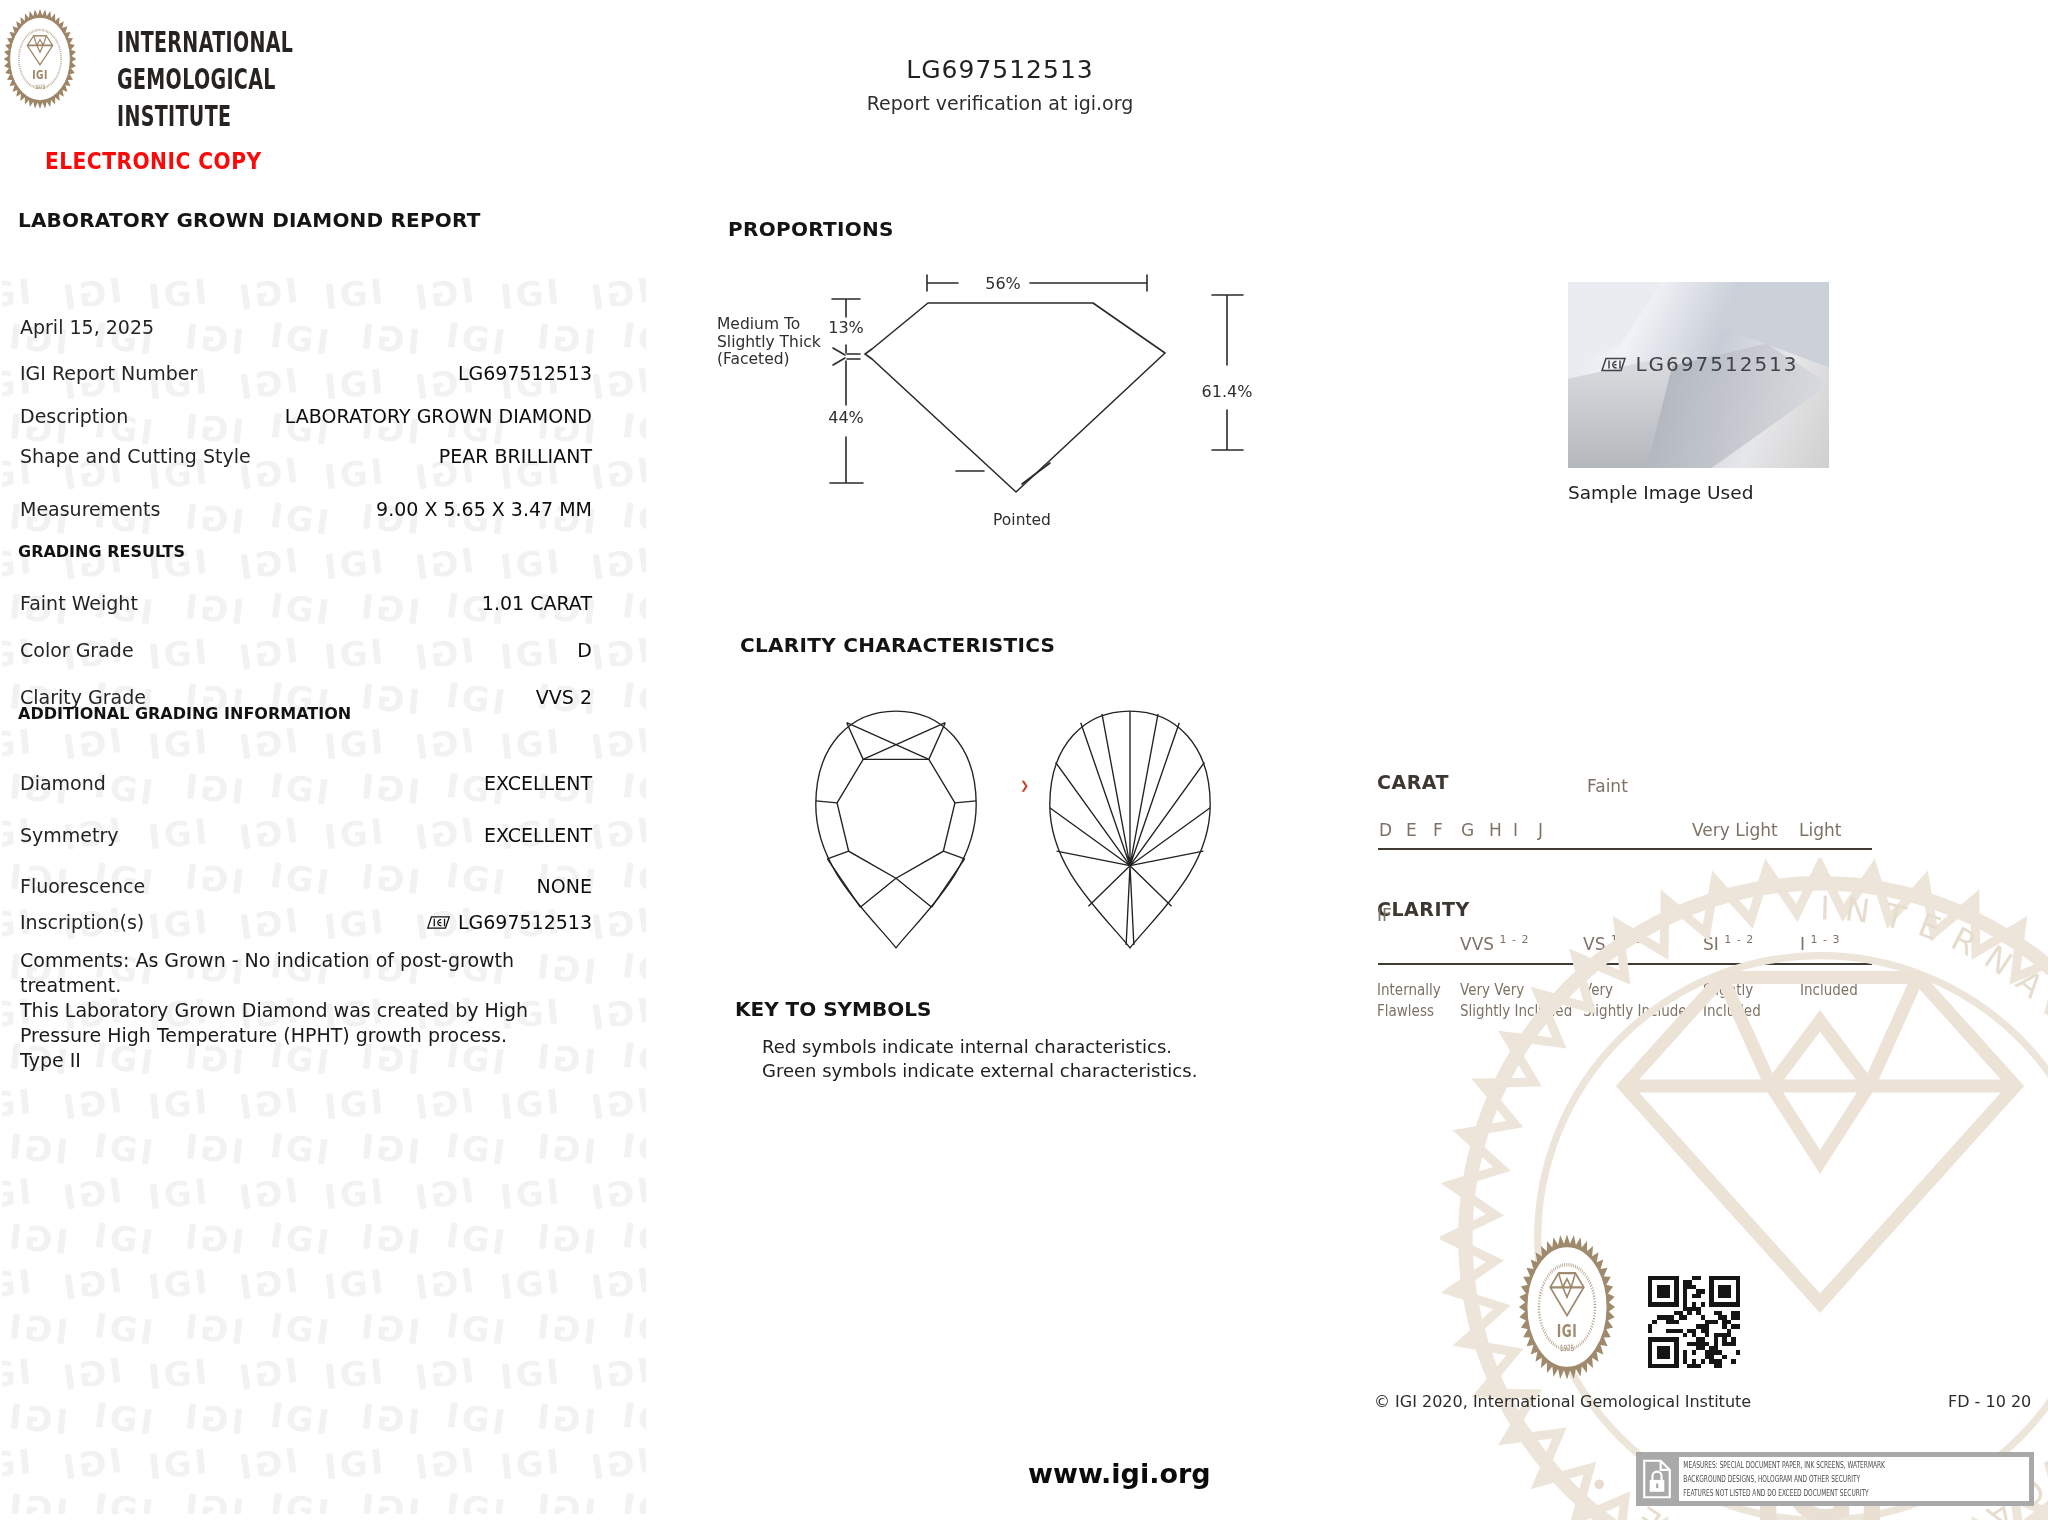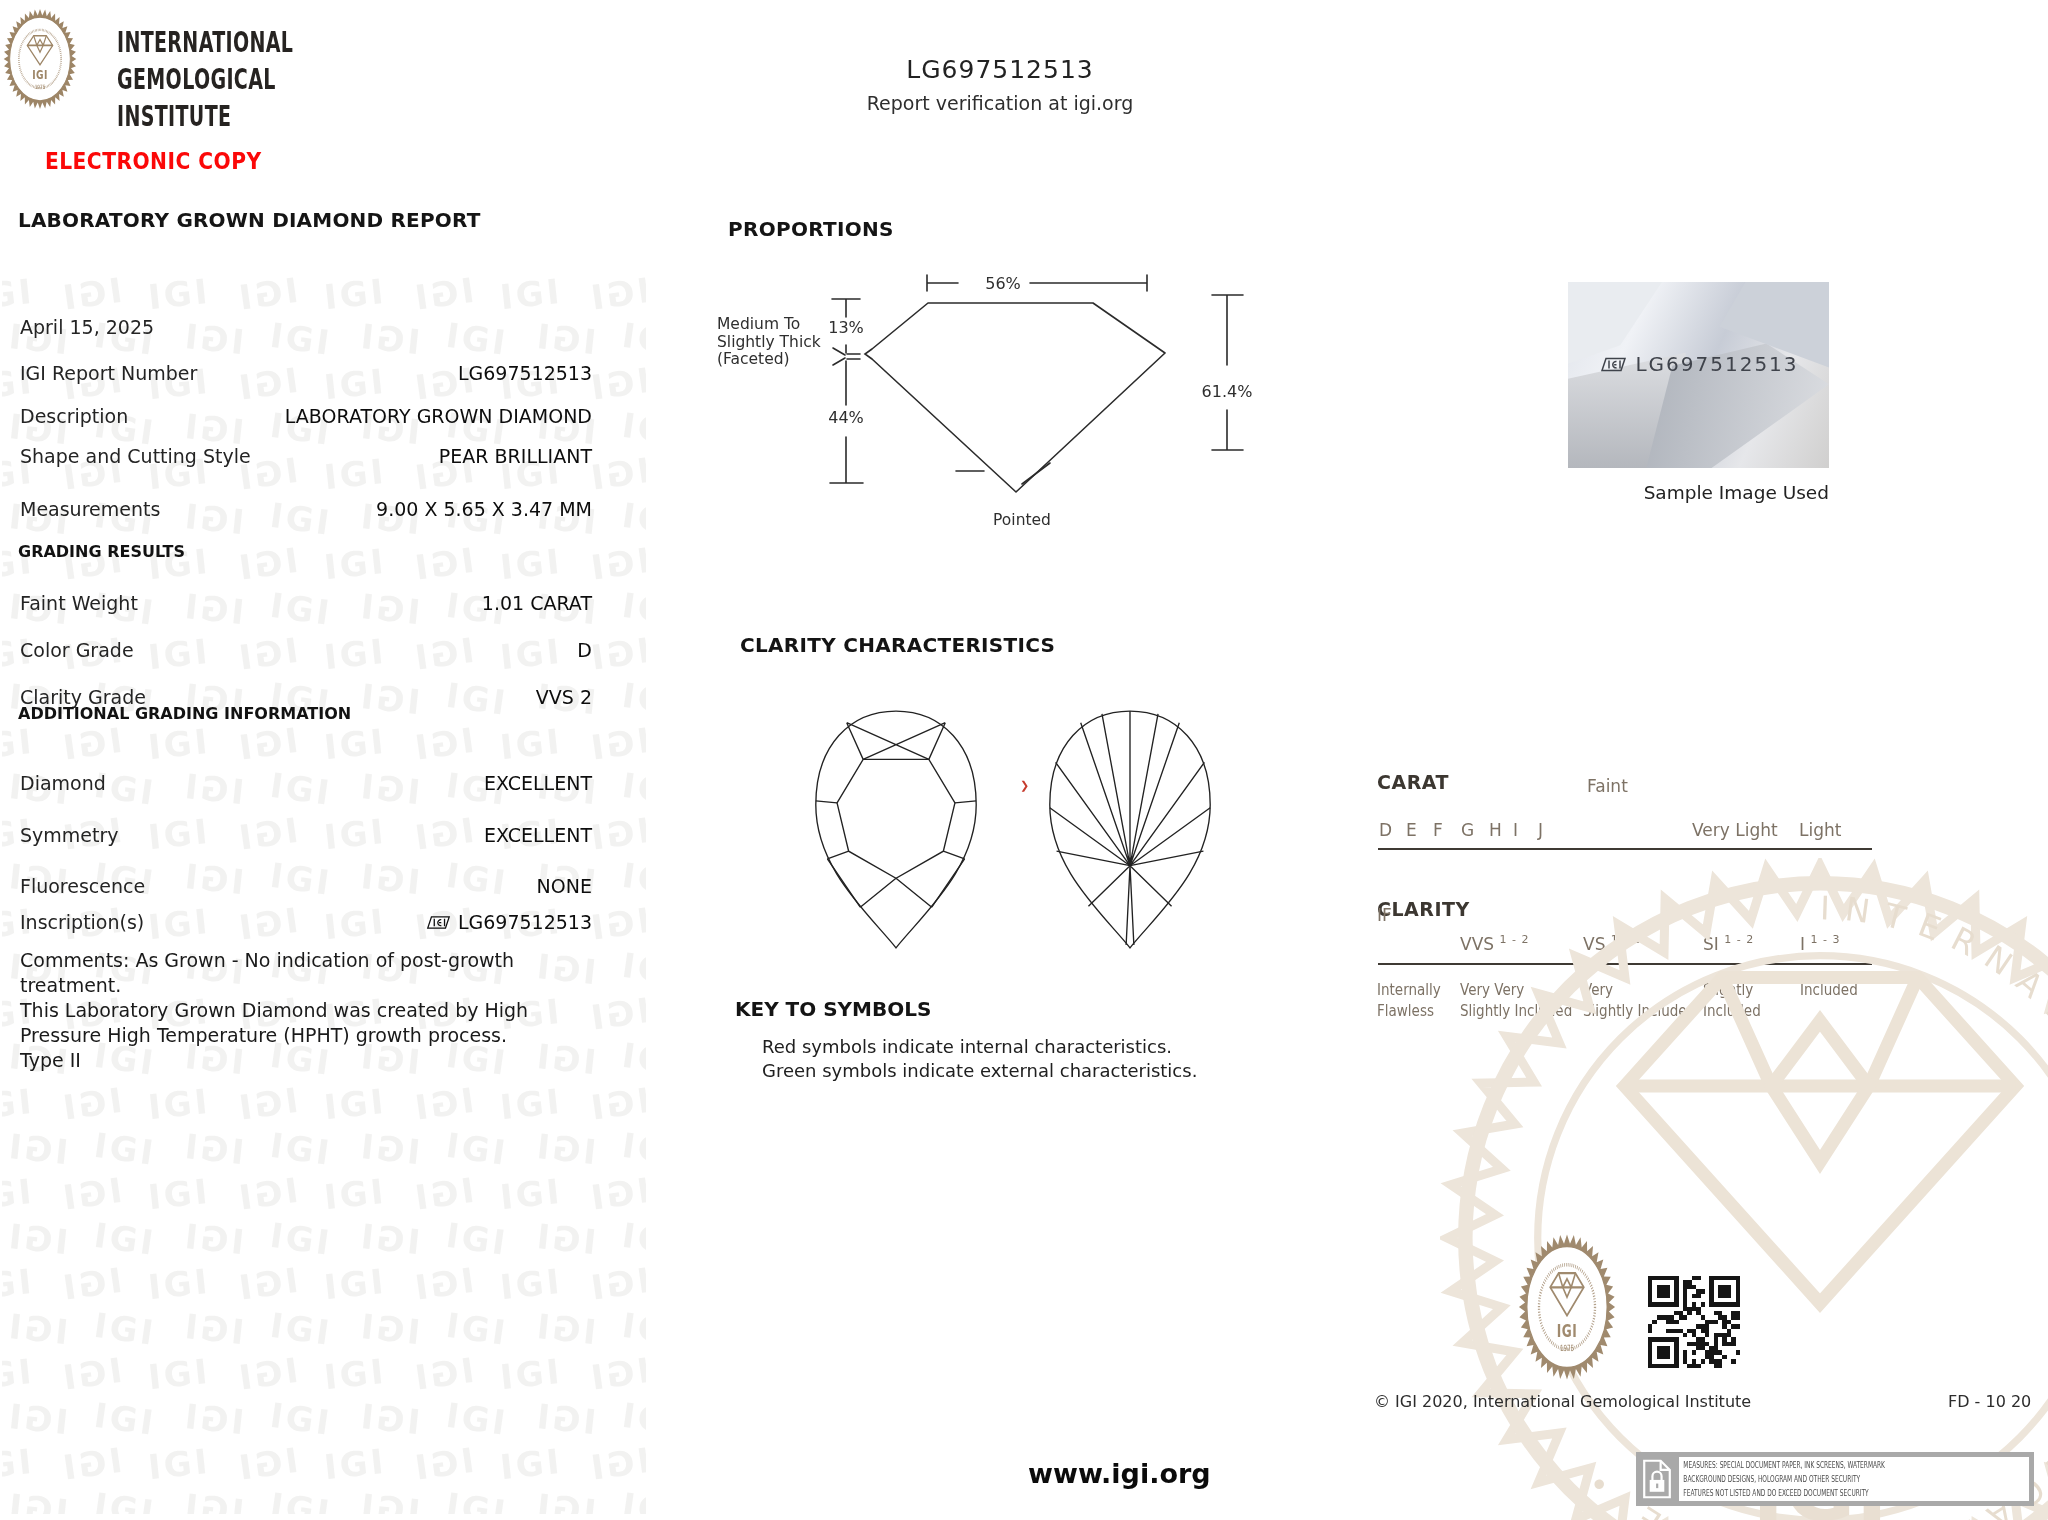--- a/index.html
+++ b/index.html
@@ -33,21 +33,21 @@
   
   .simg{left:1568px;top:282px;width:261px;height:186px;overflow:hidden;
         background:linear-gradient(115deg,#dfe3ea 0%,#f0f2f6 25%,#c7ccd6 52%,#e6e7ea 74%,#d0cfce 100%);}
   .shard{position:absolute;inset:0;}
   .s1{clip-path:polygon(0 52%,45% 38%,48% 100%,0 100%);background:linear-gradient(#f5f6f8,#b4b7bd);}
   .s2{clip-path:polygon(40% 45%,76% 33%,100% 55%,55% 100%,30% 100%);background:linear-gradient(100deg,#9aa0aa,#dcdee2);}
   .s3{clip-path:polygon(68% 0,100% 0,100% 46%,58% 24%);background:#ccd1d9;}
   .s4{clip-path:polygon(0 0,36% 0,20% 34%,0 44%);background:#e9ecf0;}
   .sinsc{position:absolute;left:0;top:70px;width:100%;display:flex;justify-content:center;align-items:center;
          gap:7px;color:#3f434b;font-size:20px;letter-spacing:2px;}
-  .scap{left:1568px;top:482px;width:261px;text-align:right;font-size:18.5px;color:#222;}
+  .scap{left:1568px;top:482px;width:261px;text-align:left;font-size:18.5px;color:#222;}
   
   .scale{z-index:1;color:#7d7265;font-size:17px;}
   .schead{position:absolute;font-weight:bold;font-size:19px;color:#3c3731;letter-spacing:.5px;}
   .srule{position:absolute;height:2px;background:#3f3a34;width:494px;left:1378px;}
   .sitem{position:absolute;white-space:nowrap;}
   .sitem sup{font-size:11px;letter-spacing:1px;}
   .sdesc{position:absolute;font-size:15px;line-height:21px;white-space:pre-line;transform:scaleX(.9);transform-origin:left top;}
   
   .website{left:1028px;top:1458px;font-weight:bold;font-size:27px;color:#0b0b0b;}
   .copyr{left:1374px;top:1392px;font-size:16px;color:#2c2c2c;}

